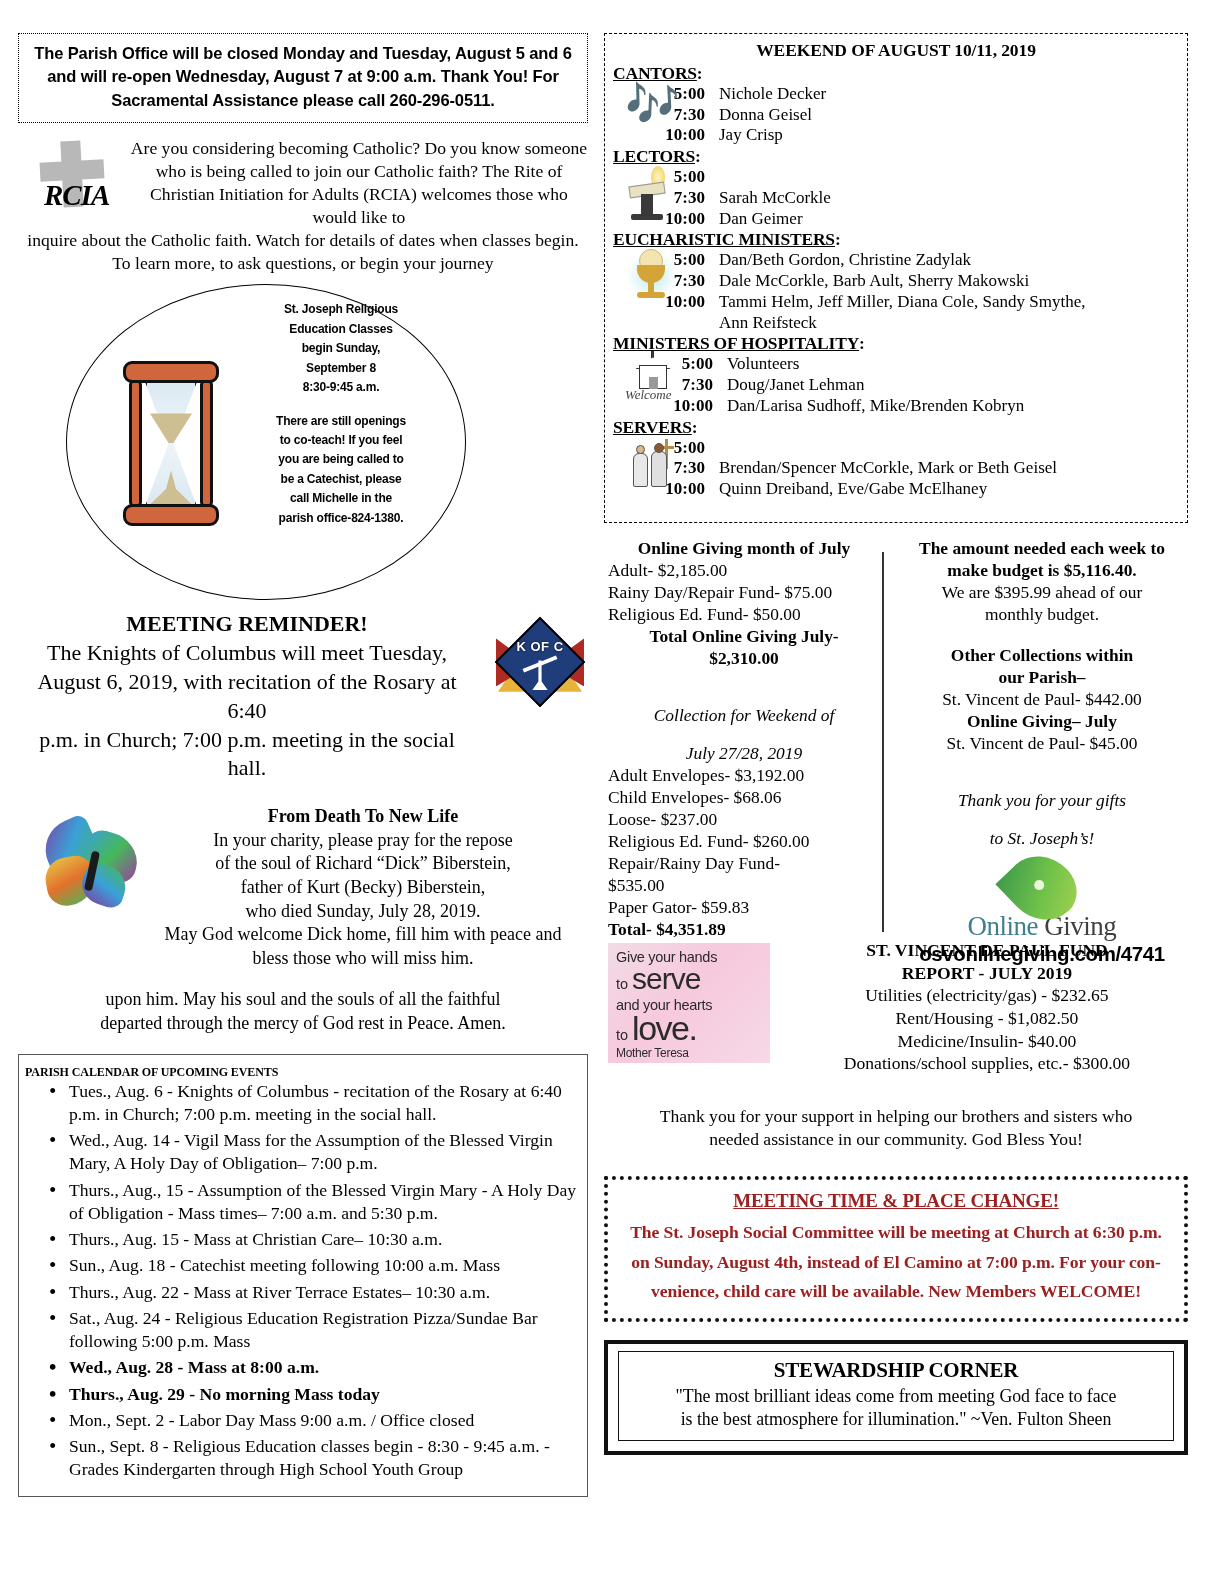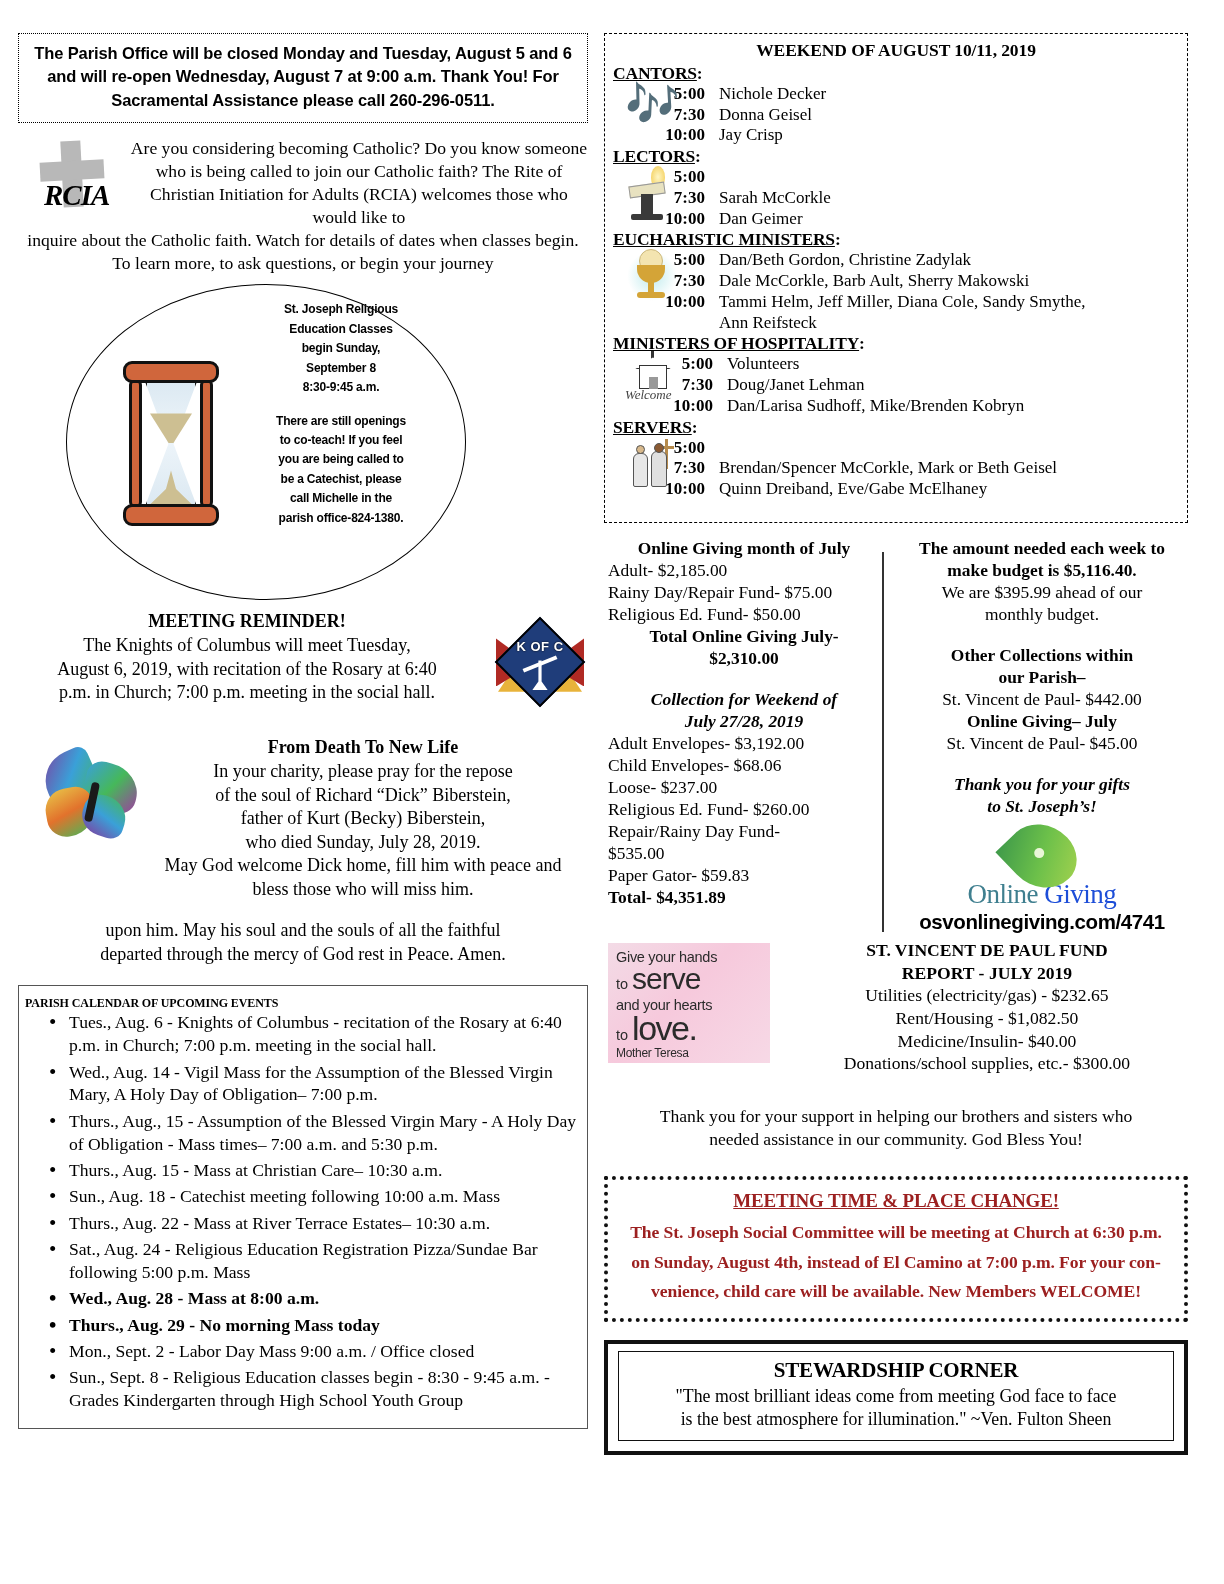--- a/index.html
+++ b/index.html
@@ -96,21 +96,21 @@
     font-family: "Liberation Sans", sans-serif;
     font-weight: bold; font-size: 12px; line-height: 1.62;
     letter-spacing: -0.2px;
   }
   .oval-text .gap { height: 14px; }
 
   
   .kofc-wrap { position: relative; margin-top: 4px; min-height: 104px; }
   .kofc-text {
     padding-right: 112px; text-align: center;
-    font-size: 18px; line-height: 1.31;
+    font-size: 22px; line-height: 1.31;
   }
   .kofc-text .hdr { font-weight: bold; }
   .kofc-logo { position:absolute; right: 0px; top: 4px; width: 96px; height: 96px; }
   .kofc-logo .dia {
     position:absolute; left: 16px; top: 16px; width: 64px; height: 64px;
     background:#1f3d7a; border: 2px solid #000; transform: rotate(45deg);
   }
   .kofc-logo .tri-y {
     position:absolute; left: 6px; top: 14px; width: 84px; height: 72px;
     background: #e8b33a;
@@ -243,40 +243,40 @@
   .sv-cr-v { position:absolute; left:40px; top:4px; width:3px; height:30px; background:#b58a4c;}
   .sv-cr-h { position:absolute; left:34px; top:11px; width:15px; height:3px; background:#b58a4c;}
 
   
   .giving-wrap { position: relative; margin-top: 14px; height: 394px; }
   .giving-left { position:absolute; left: 4px; top: 0; width: 272px; font-size: 17.4px; line-height: 1.265; }
   .giving-divider { position:absolute; left: 278px; top: 15px; width: 2px; height: 380px; background:#333; }
   .giving-right { position:absolute; left: 292px; top: 0; width: 292px; text-align:center; font-size: 17.4px; line-height: 1.265; }
   .b { font-weight: bold; }
   .ctr { text-align: center; }
-  .bi { font-weight: bold; font-style: italic; }
+  .bi { font-weight: normal; font-style: italic; margin-top: 16px; }
   .spacer { height: 19px; }
 
   
   .og-logo { margin-top: 4px; text-align:center; }
   .og-leaf {
     position: relative; width: 62px; height: 70px; margin: 0 auto;
     background: linear-gradient(150deg,#3f9a4a 0%, #6cc04a 50%, #a6d34f 100%);
     border-radius: 0 70% 55% 70%;
     transform: rotate(-44deg);
   }
   .og-leaf .person {
     position:absolute; left: 26px; top: 26px; width: 10px; height: 10px;
     background:#eaf6d8; border-radius:50%; transform: rotate(44deg);
   }
   .og-words {
     margin-top: -14px; font-family: "Liberation Serif", serif;
     font-size: 27px; color:#3f7f8f; letter-spacing:-0.5px;
   }
-  .og-words .g2 { color:#1d4ed8; }
+  .og-words .g2 { color:#404040; }
   .og-url {
     font-family: "Liberation Sans", sans-serif;
     font-weight: bold; font-size: 20.5px; letter-spacing:-0.4px;
     margin-top: -2px;
   }
 
   
   .svdp-wrap { position:relative; margin-top: 8px; min-height: 140px; }
   .teresa {
     position:absolute; left: 4px; top: 4px; width: 162px; height: 120px;

